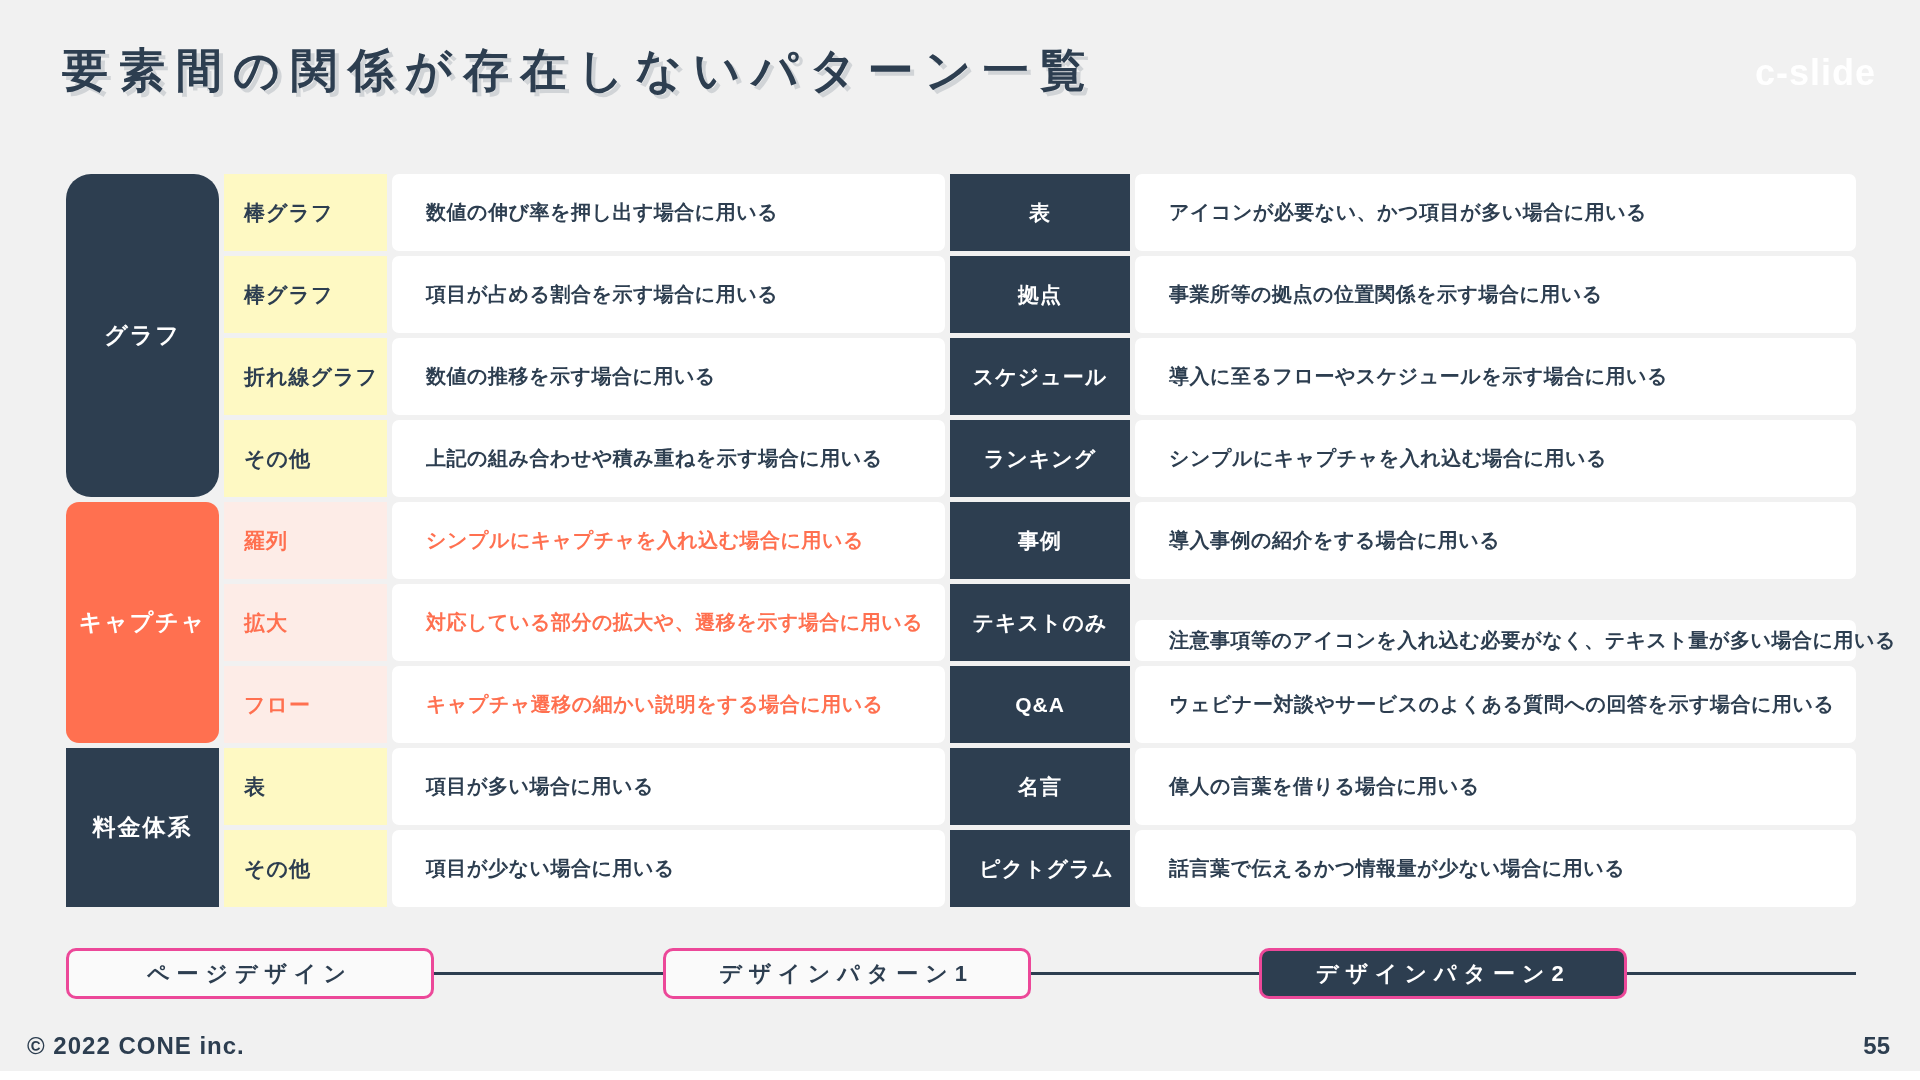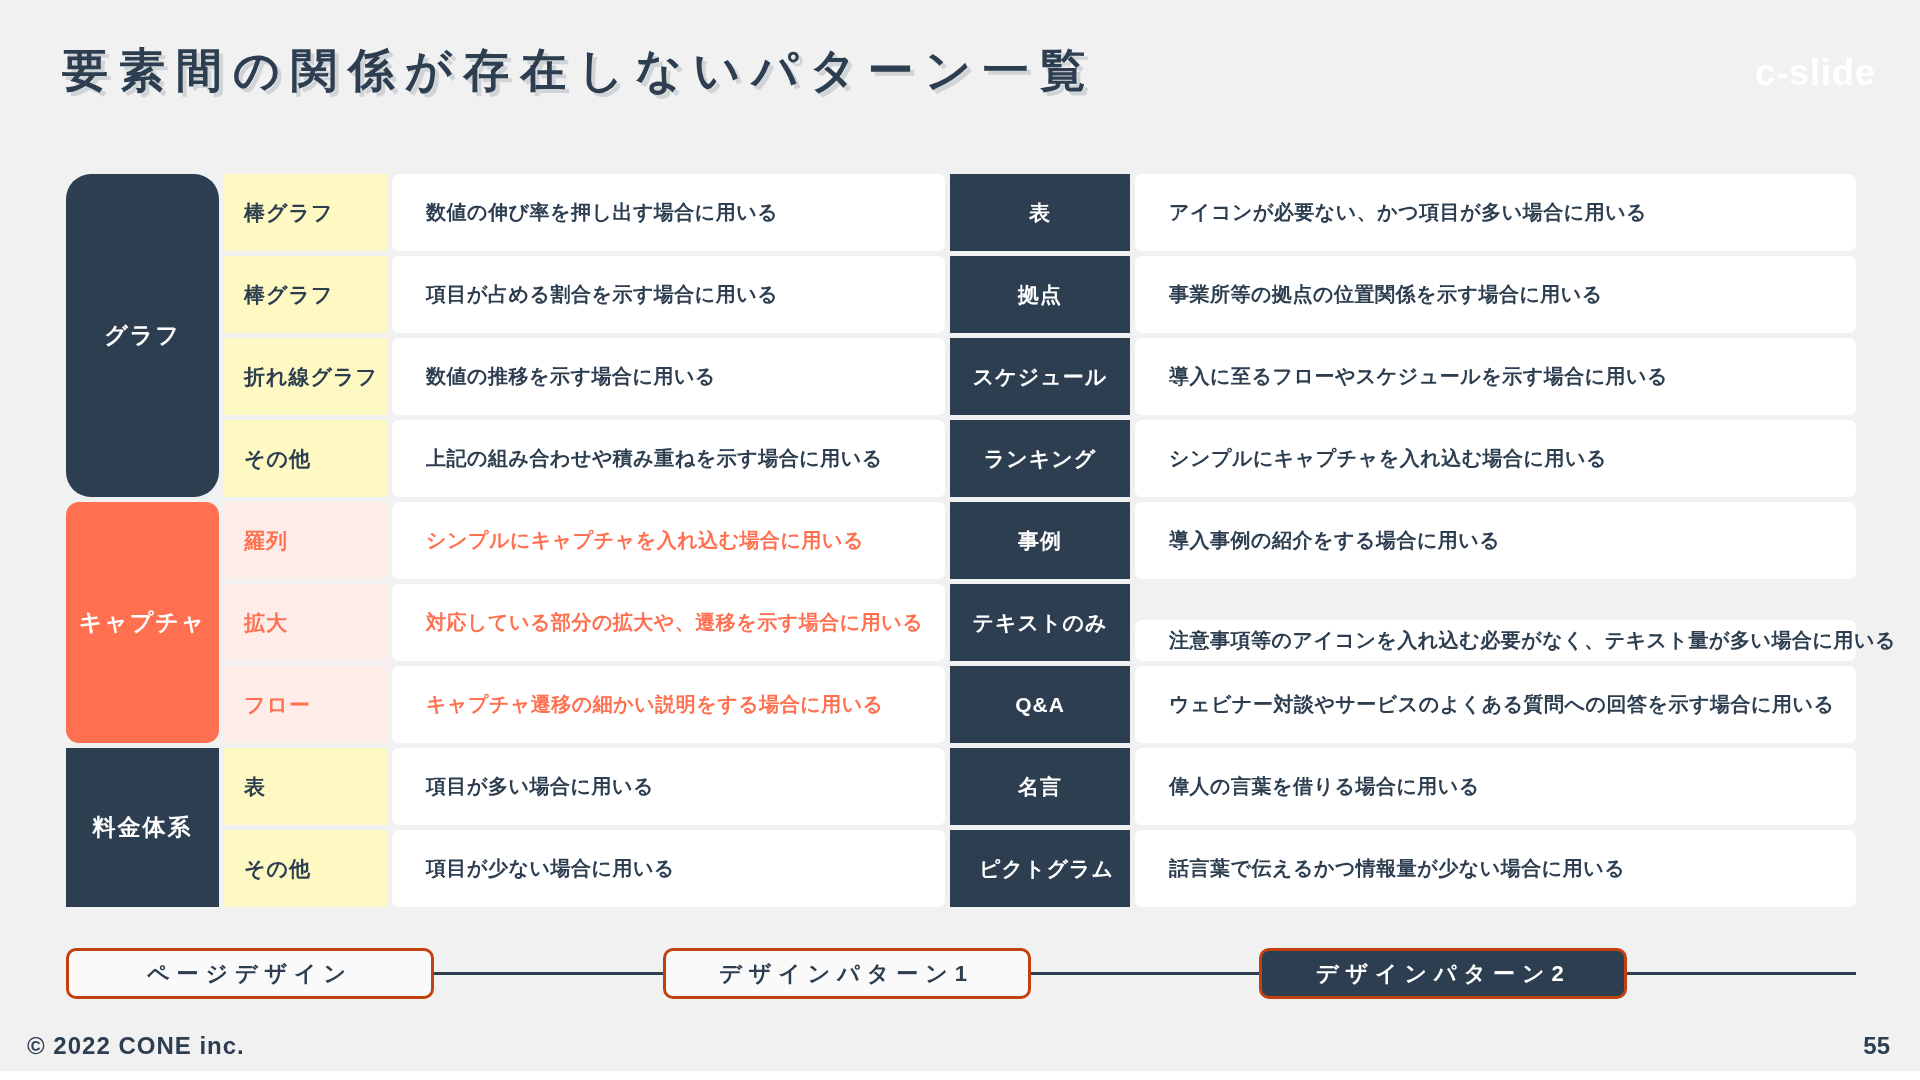--- a/index.html
+++ b/index.html
@@ -89,21 +89,21 @@
     position: absolute;
     left: 66px; top: 948px;
     width: 1790px; height: 51px;
     display: flex;
     align-items: center;
   }
   .step {
     flex: 0 0 368px;
     height: 51px;
     background: #fafafa;
-    border: 3px solid #c2410c;
+    border: 3px solid #ec4899;
     border-radius: 10px;
     display: flex;
     align-items: center;
     justify-content: center;
     font-size: 22px;
     font-weight: 800;
     letter-spacing: 7px;
     color: #2d3e50;
     cursor: pointer;
   }

